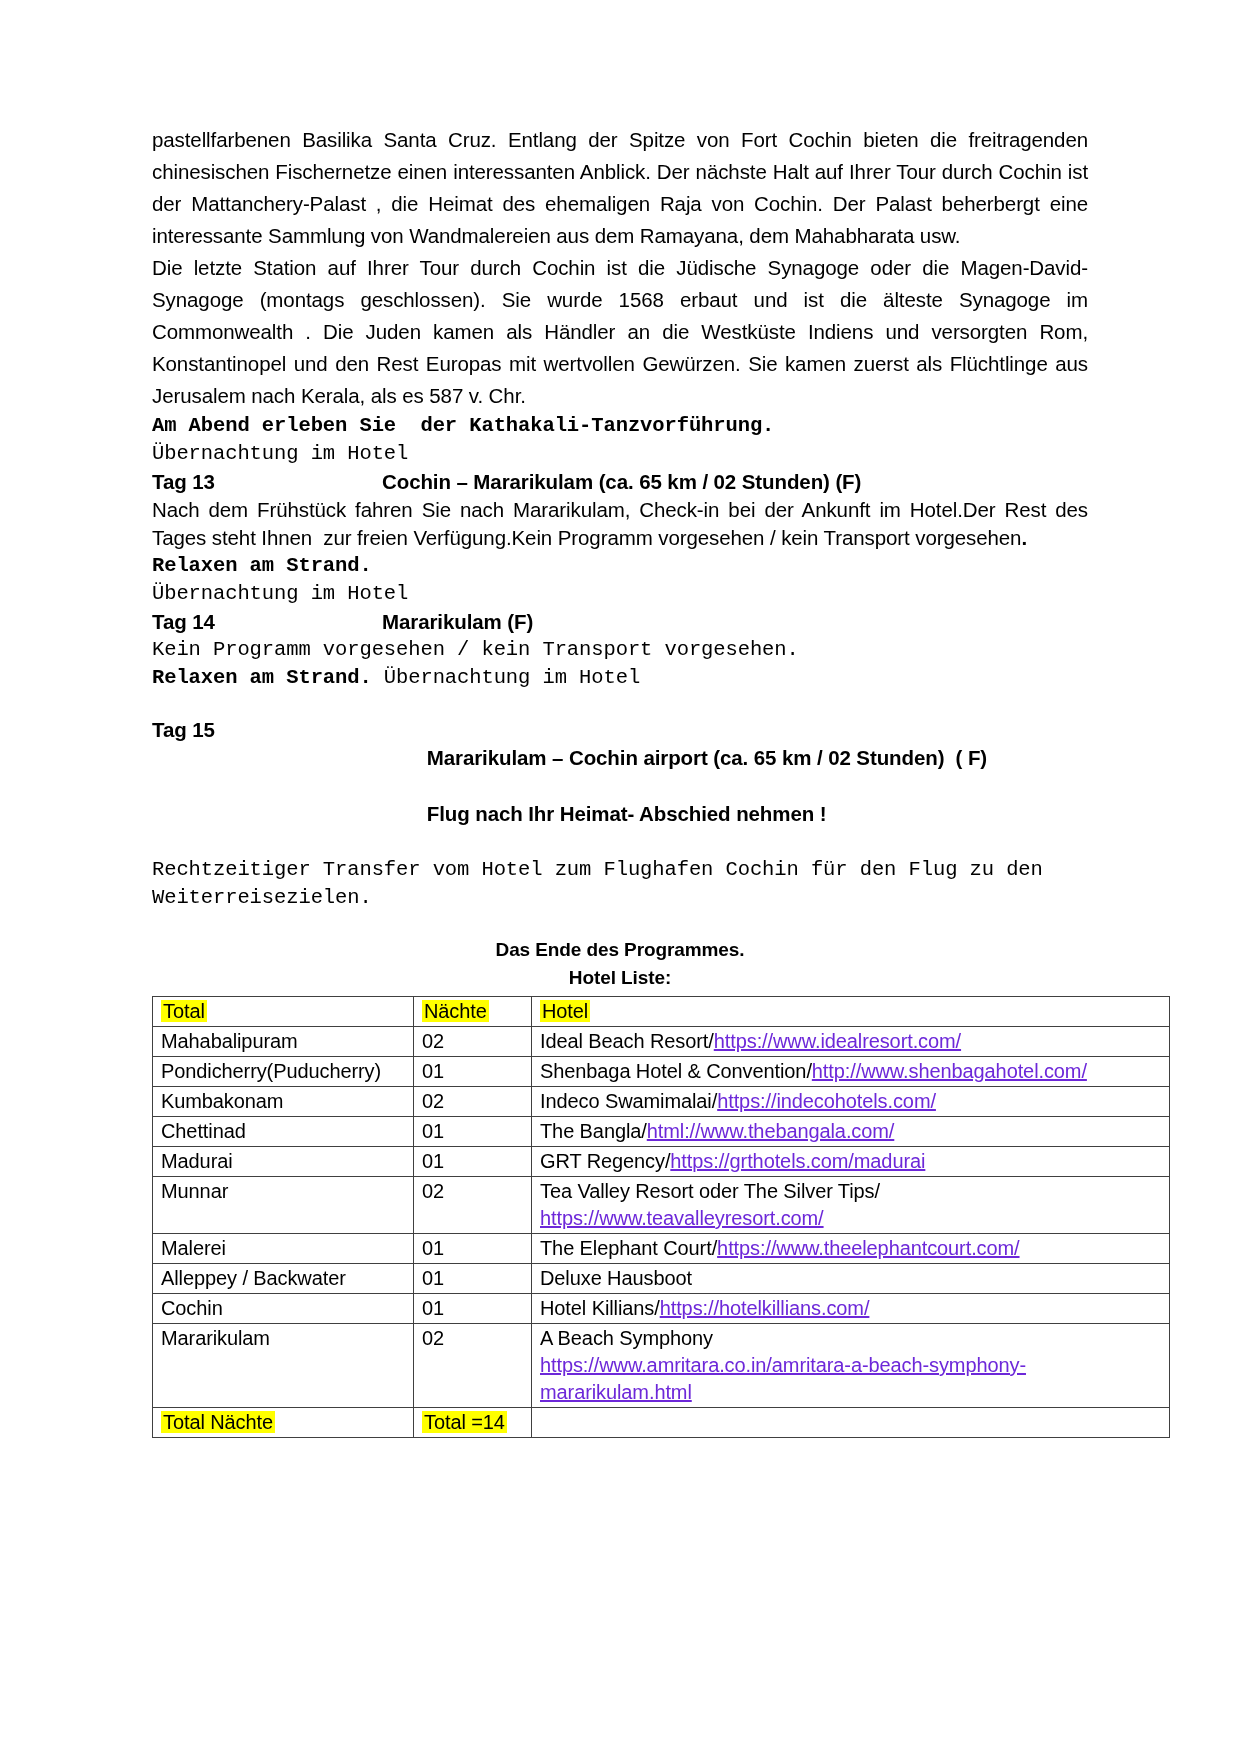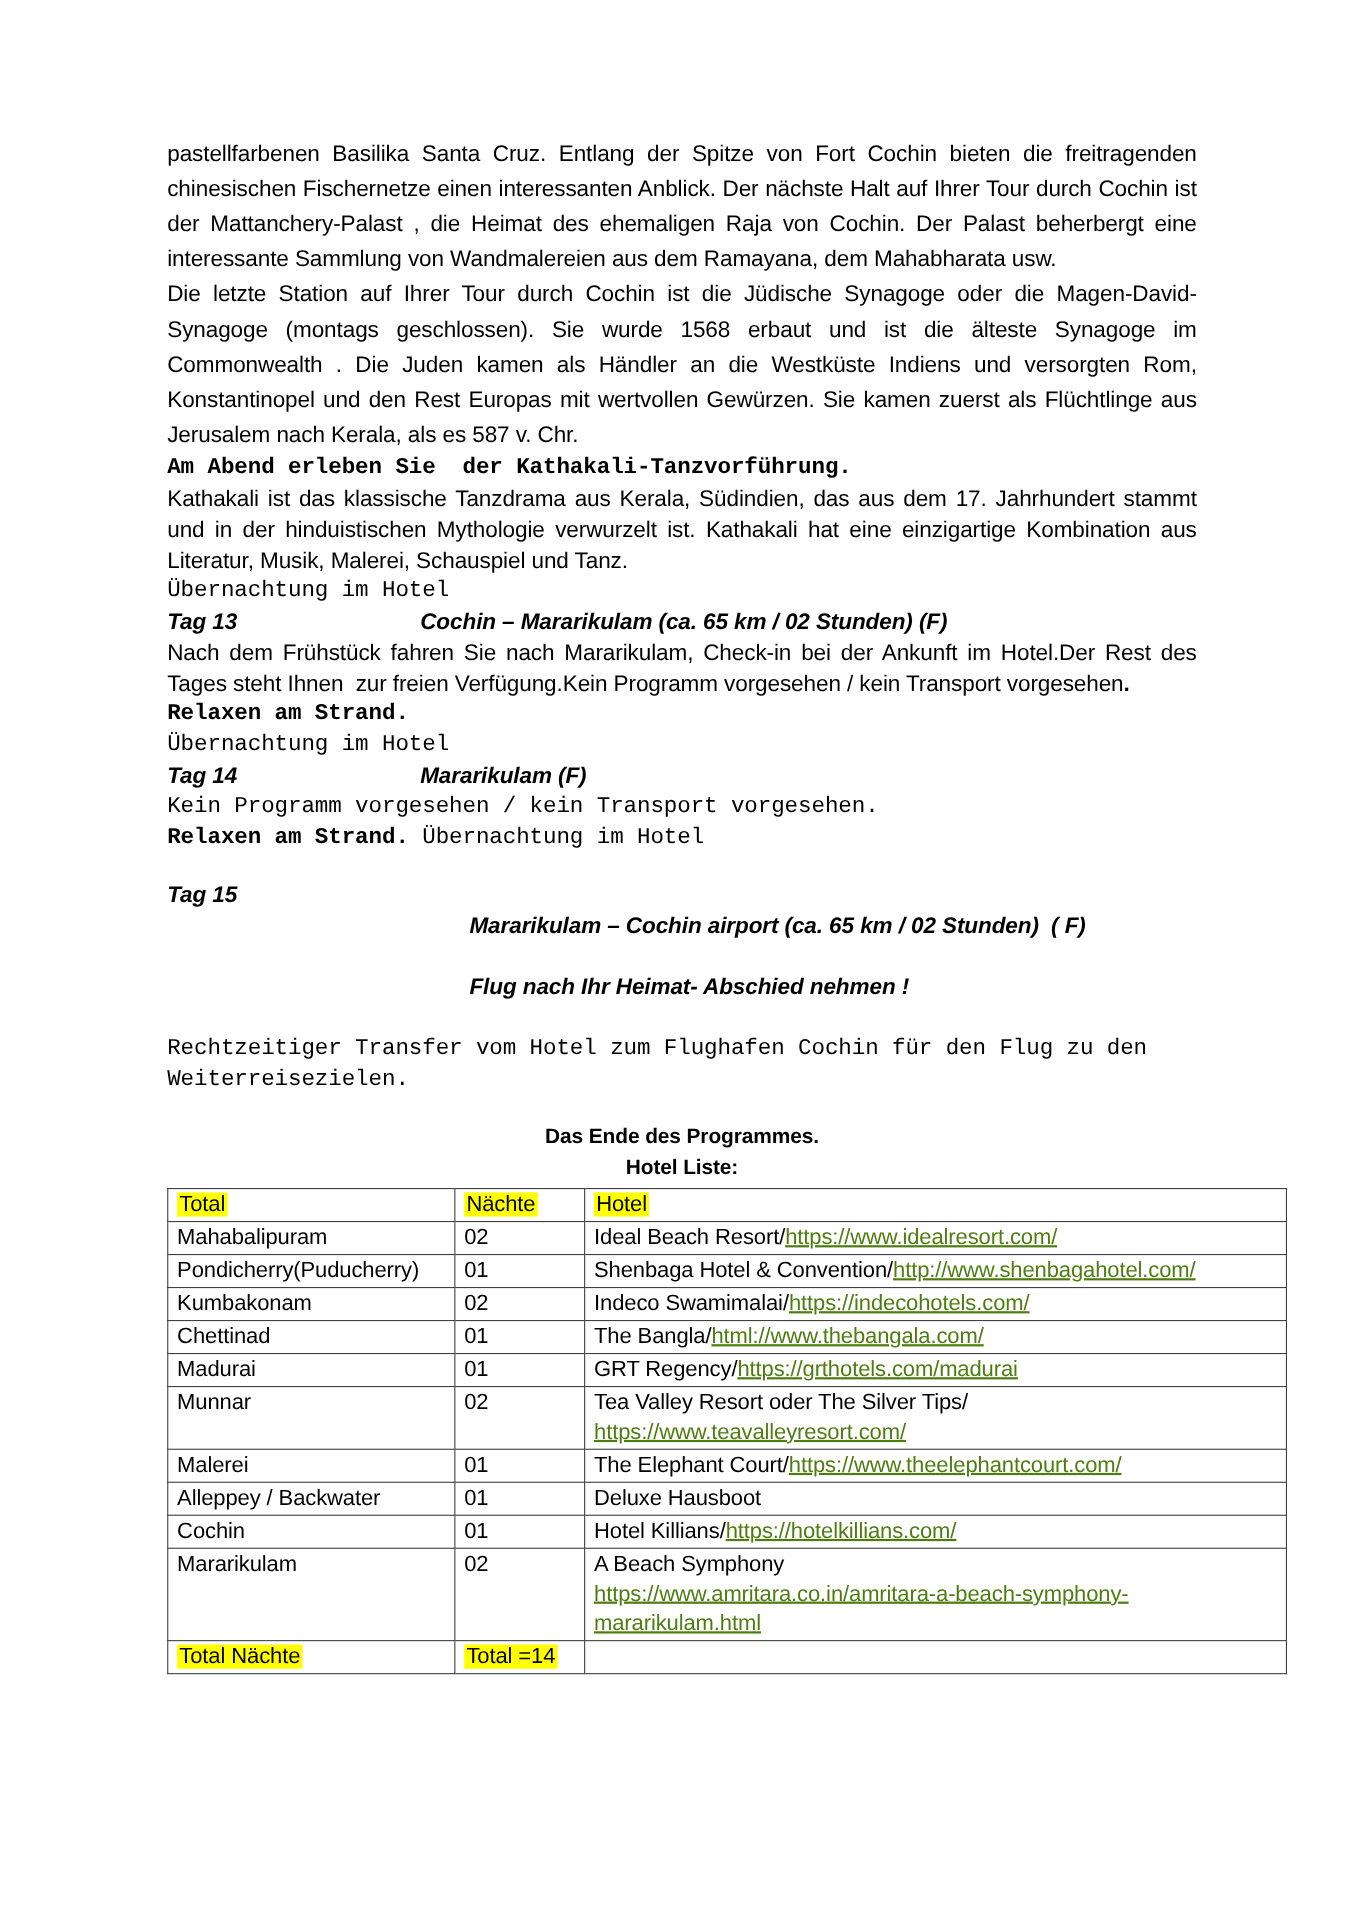--- a/index.html
+++ b/index.html
@@ -21,21 +21,21 @@
     text-align:justify;
     white-space:pre-wrap;
   }
   .line{
     font-size:20.5px;
     line-height:28px;
     white-space:pre-wrap;
     font-family:Liberation Mono, monospace;
   }
   .bold{font-weight:bold;}
-  .day-row{display:flex;font-size:20.5px;line-height:28px;font-style:italic;}
+  .day-row{display:flex;font-size:20.5px;line-height:28px;}
   .day-label{width:230px;flex:0 0 230px;font-weight:bold;}
   .day-title{font-weight:bold;white-space:pre-wrap;}
   .spacer{height:24px;}
   .centered{
     width:936px;text-align:center;font-weight:bold;
     font-size:19px;line-height:28px;
   }
   table.hotel{
     border-collapse:collapse;
     width:1017px;
@@ -45,32 +45,31 @@
   }
   table.hotel td{
     border:1px solid #404040;
     padding:1px 8px;
     line-height:27px;
     vertical-align:top;
     overflow:hidden;
   }
   col.c1{width:261px;} col.c2{width:118px;} col.c3{width:638px;}
   .hl{background:#FFFF00;padding:0 2px;}
-  a.link{color:#4d7c0f;text-decoration:underline;cursor:pointer;}
+  a.link{color:#6d28d9;text-decoration:underline;cursor:pointer;}
 </style>
 </head>
 <body>
 
 <div class="page">
   <div class="text-col">
 
     <p class="para">pastellfarbenen Basilika Santa Cruz. Entlang der Spitze von Fort Cochin bieten die freitragenden chinesischen Fischernetze einen interessanten Anblick. Der nächste Halt auf Ihrer Tour durch Cochin ist der Mattanchery-Palast , die Heimat des ehemaligen Raja von Cochin. Der Palast beherbergt eine interessante Sammlung von Wandmalereien aus dem Ramayana, dem Mahabharata usw.</p>
     <p class="para">Die letzte Station auf Ihrer Tour durch Cochin ist die Jüdische Synagoge oder die Magen-David-Synagoge (montags geschlossen). Sie wurde 1568 erbaut und ist die älteste Synagoge im Commonwealth . Die Juden kamen als Händler an die Westküste Indiens und versorgten Rom, Konstantinopel und den Rest Europas mit wertvollen Gewürzen. Sie kamen zuerst als Flüchtlinge aus Jerusalem nach Kerala, als es 587 v. Chr.</p>
     <p class="line bold">Am Abend erleben Sie  der Kathakali-Tanzvorführung.</p>
-    <p class="para" style="line-height:28px">Kathakali ist das klassische Tanzdrama aus Kerala, Südindien, das aus dem 17. Jahrhundert stammt und in der hinduistischen Mythologie verwurzelt ist. Kathakali hat eine einzigartige Kombination aus Literatur, Musik, Malerei, Schauspiel und Tanz.</p>
     <p class="line">Übernachtung im Hotel</p>
 
     <div class="day-row">
       <span class="day-label">Tag 13</span>
       <span class="day-title">Cochin – Mararikulam (ca. 65 km / 02 Stunden) (F)</span>
     </div>
     <p class="para" style="line-height:28px"><span>Nach dem Frühstück fahren Sie nach Mararikulam, Check-in bei der Ankunft im Hotel.Der Rest des Tages steht Ihnen  zur freien Verfügung.Kein Programm vorgesehen / kein Transport vorgesehen</span><span class="bold">.</span></p>
     <p class="line bold">Relaxen am Strand.</p>
     <p class="line">Übernachtung im Hotel</p>
 

